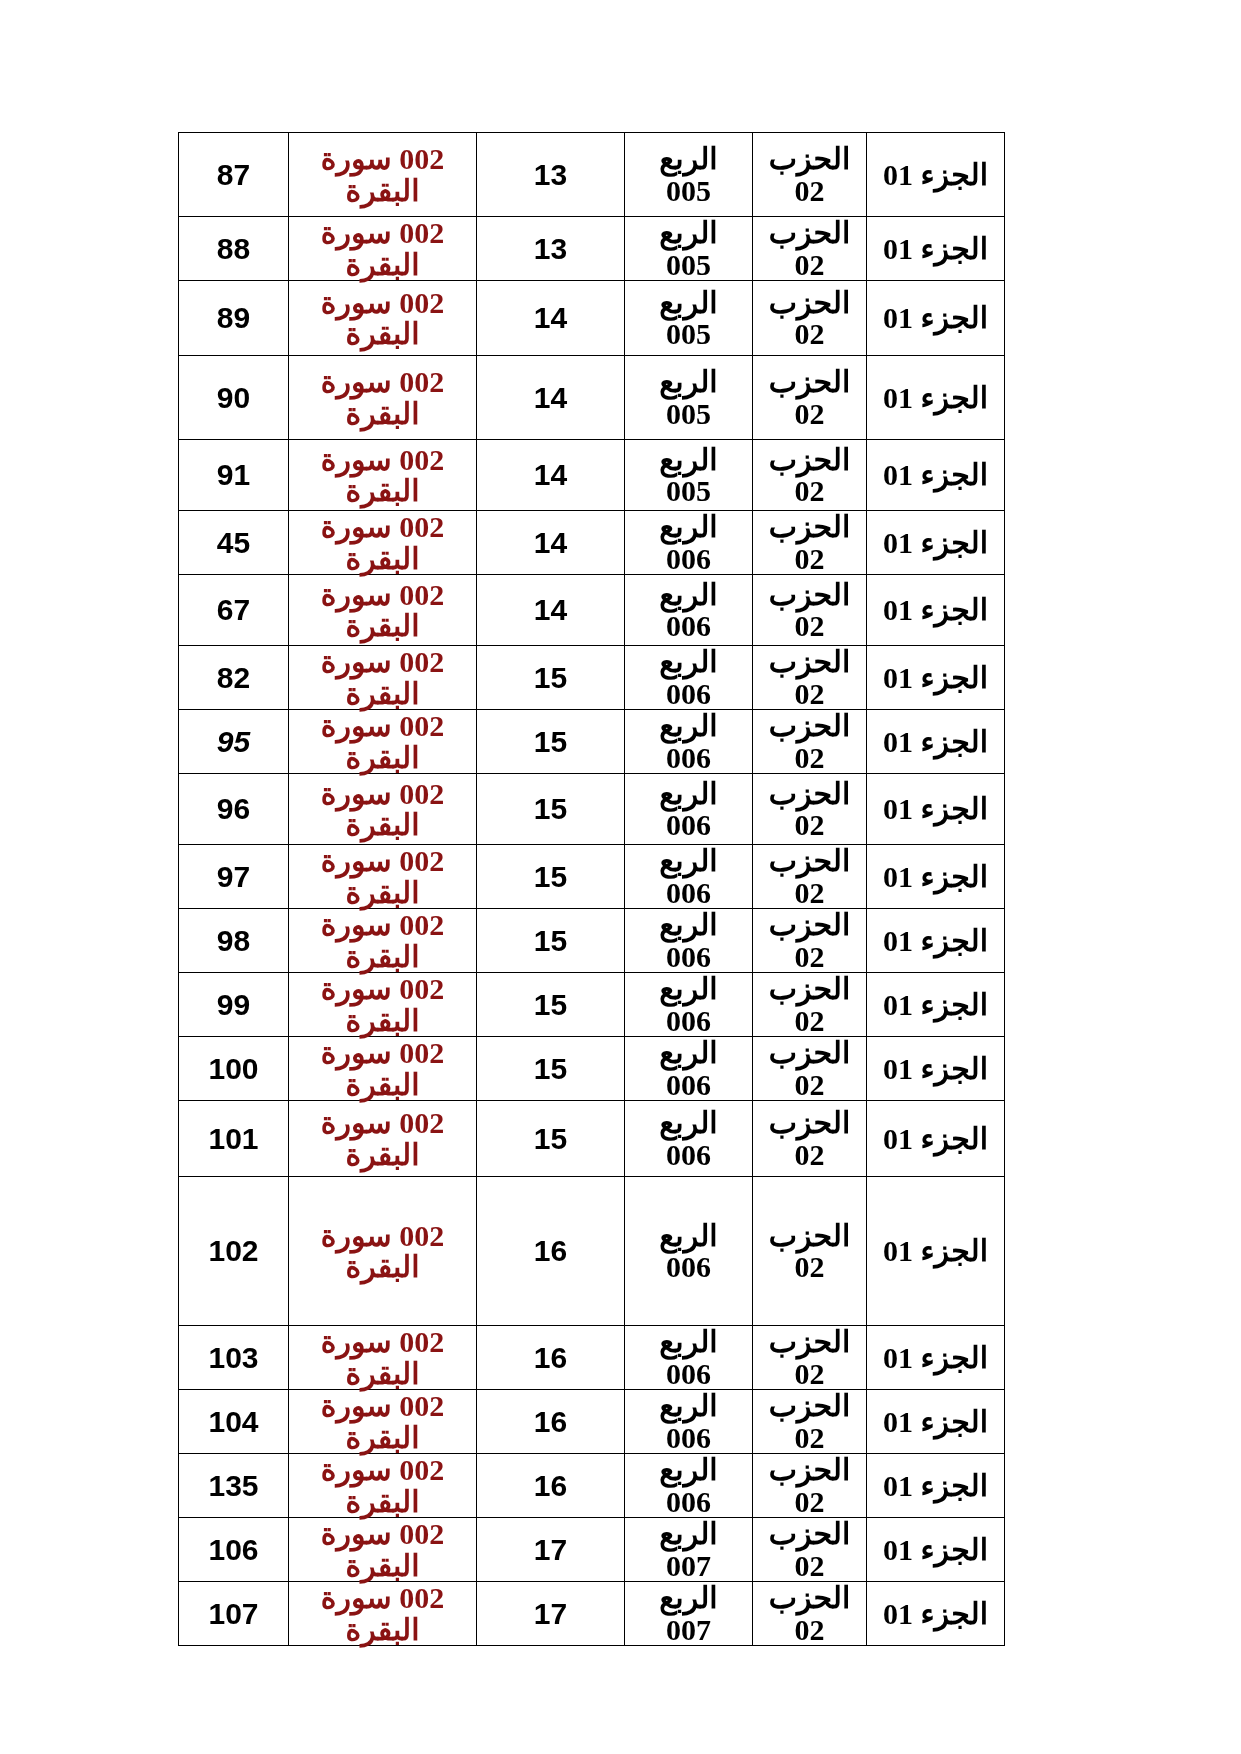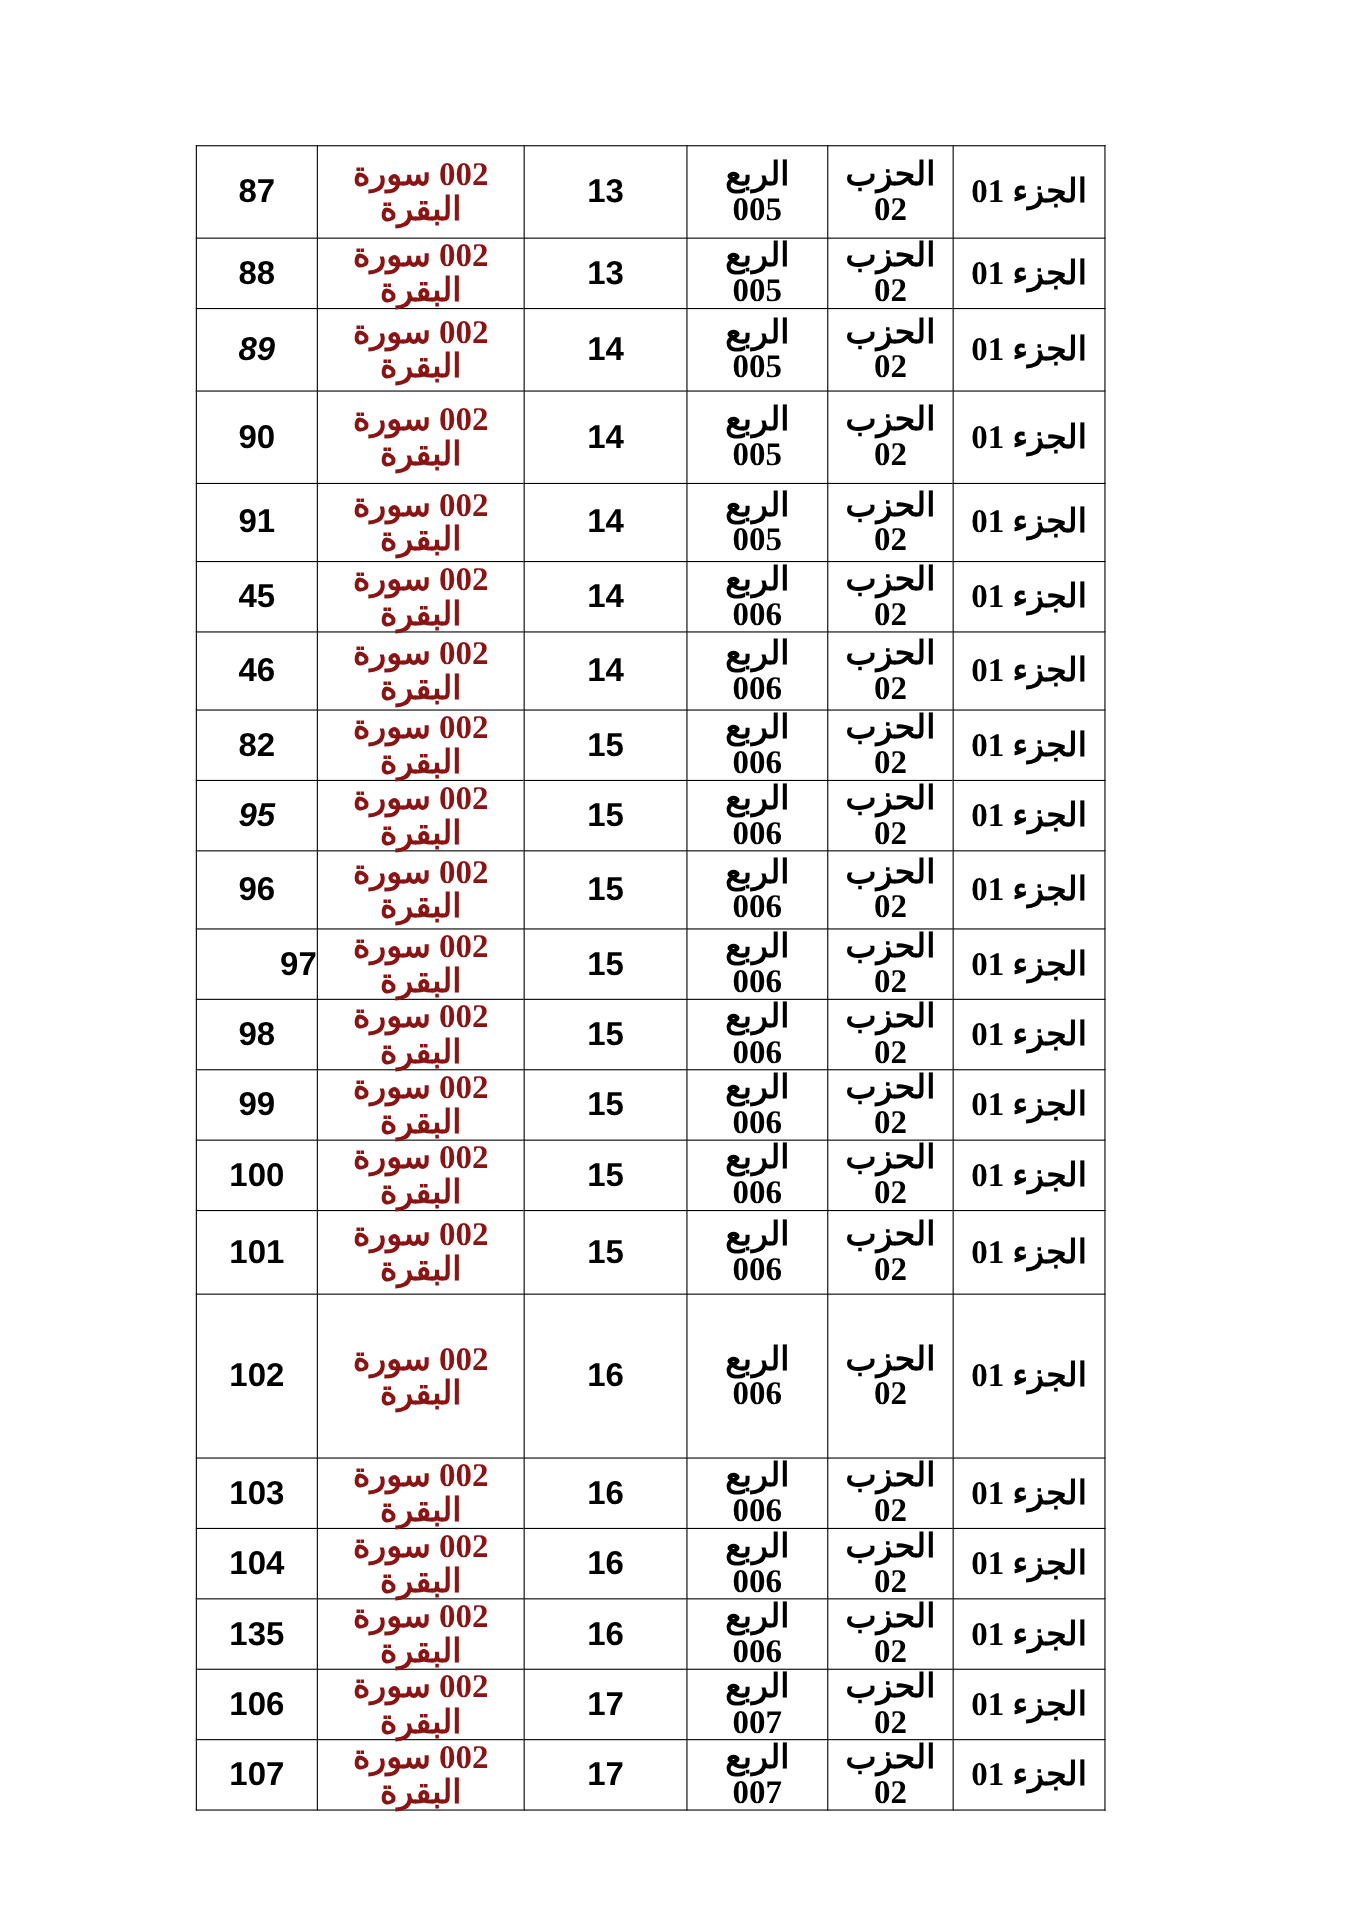--- a/index.html
+++ b/index.html
@@ -180,21 +180,21 @@
             </td>
             <td style="height: 74px;">
               <div class="page-num">14</div>
             </td>
             <td style="height: 74px;">
               <div class="sura-cell twoline">
                 <span class="l1">002 سورة</span>
                 <span class="l2">البقرة</span>
               </div>
             </td>
-            <td style="height: 74px; font-style: italic;">
+            <td style="height: 74px;">
               <div class="ayah-num">89</div>
             </td>
           </tr>
           <tr style="height: 83px;">
             <td style="height: 83px;">
               <div class="juz-cell">الجزء 01</div>
             </td>
             <td style="height: 83px;">
               <div class="arabic-blk twoline">
                 <span class="l1">الحزب</span>
@@ -297,21 +297,21 @@
             <td style="height: 70px;">
               <div class="page-num">14</div>
             </td>
             <td style="height: 70px;">
               <div class="sura-cell twoline">
                 <span class="l1">002 سورة</span>
                 <span class="l2">البقرة</span>
               </div>
             </td>
             <td style="height: 70px;">
-              <div class="ayah-num">46</div>
+              <div class="ayah-num">67</div>
             </td>
           </tr>
           <tr style="height: 42px;">
             <td style="height: 42px;">
               <div class="juz-cell">الجزء 01</div>
             </td>
             <td style="height: 42px;">
               <div class="arabic-blk twoline">
                 <span class="l1">الحزب</span>
                 <span class="l2">02</span>
@@ -412,21 +412,21 @@
             </td>
             <td style="height: 45px;">
               <div class="page-num">15</div>
             </td>
             <td style="height: 45px;">
               <div class="sura-cell twoline">
                 <span class="l1">002 سورة</span>
                 <span class="l2">البقرة</span>
               </div>
             </td>
-            <td style="height: 45px; text-align: right;">
+            <td style="height: 45px;">
               <div class="ayah-num">97</div>
             </td>
           </tr>
           <tr style="height: 42px;">
             <td style="height: 42px;">
               <div class="juz-cell">الجزء 01</div>
             </td>
             <td style="height: 42px;">
               <div class="arabic-blk twoline">
                 <span class="l1">الحزب</span>

